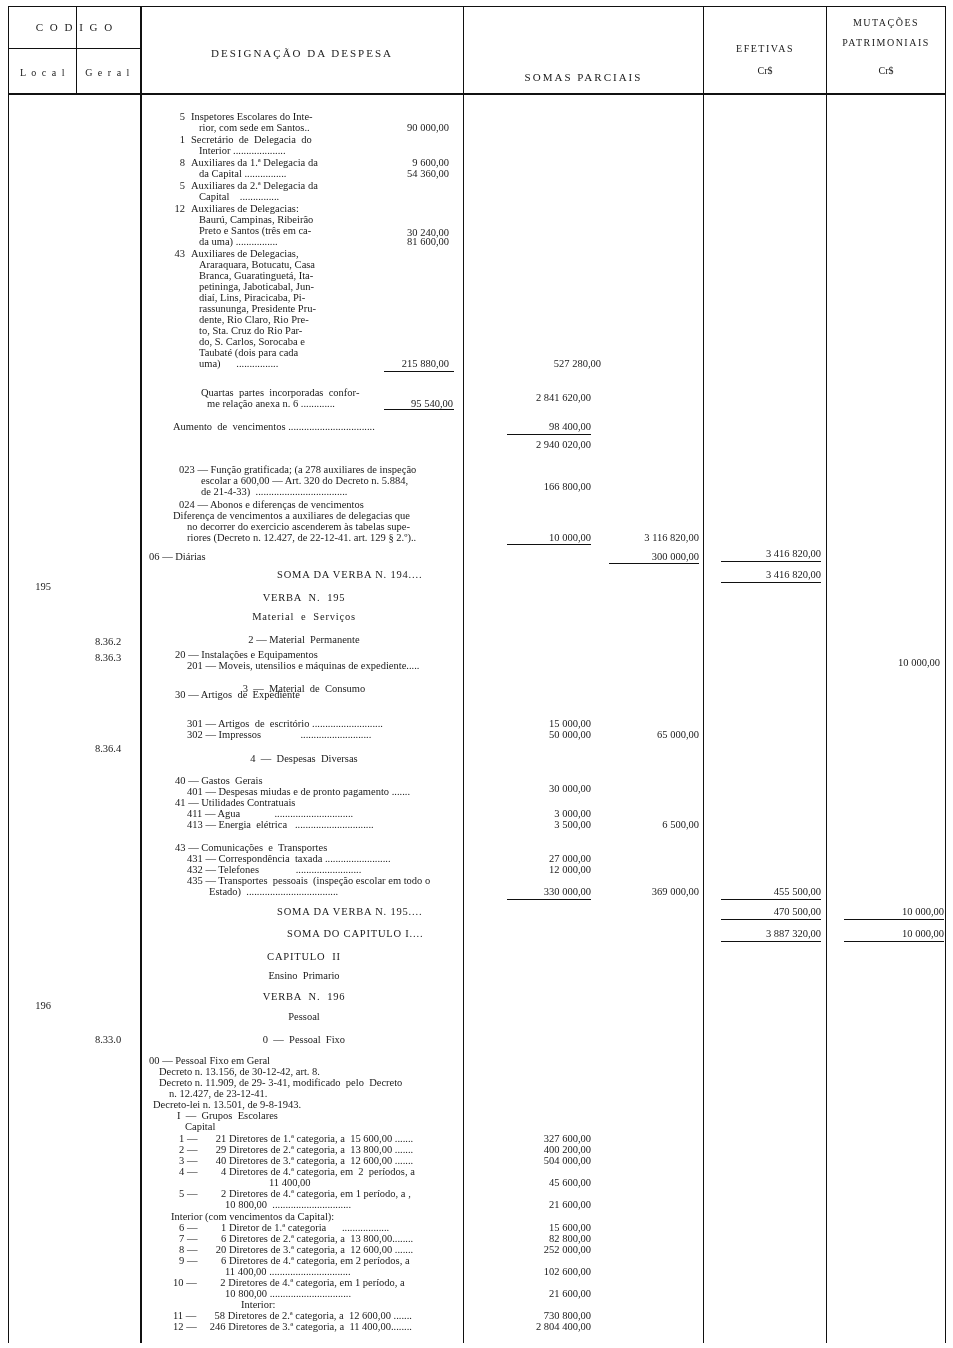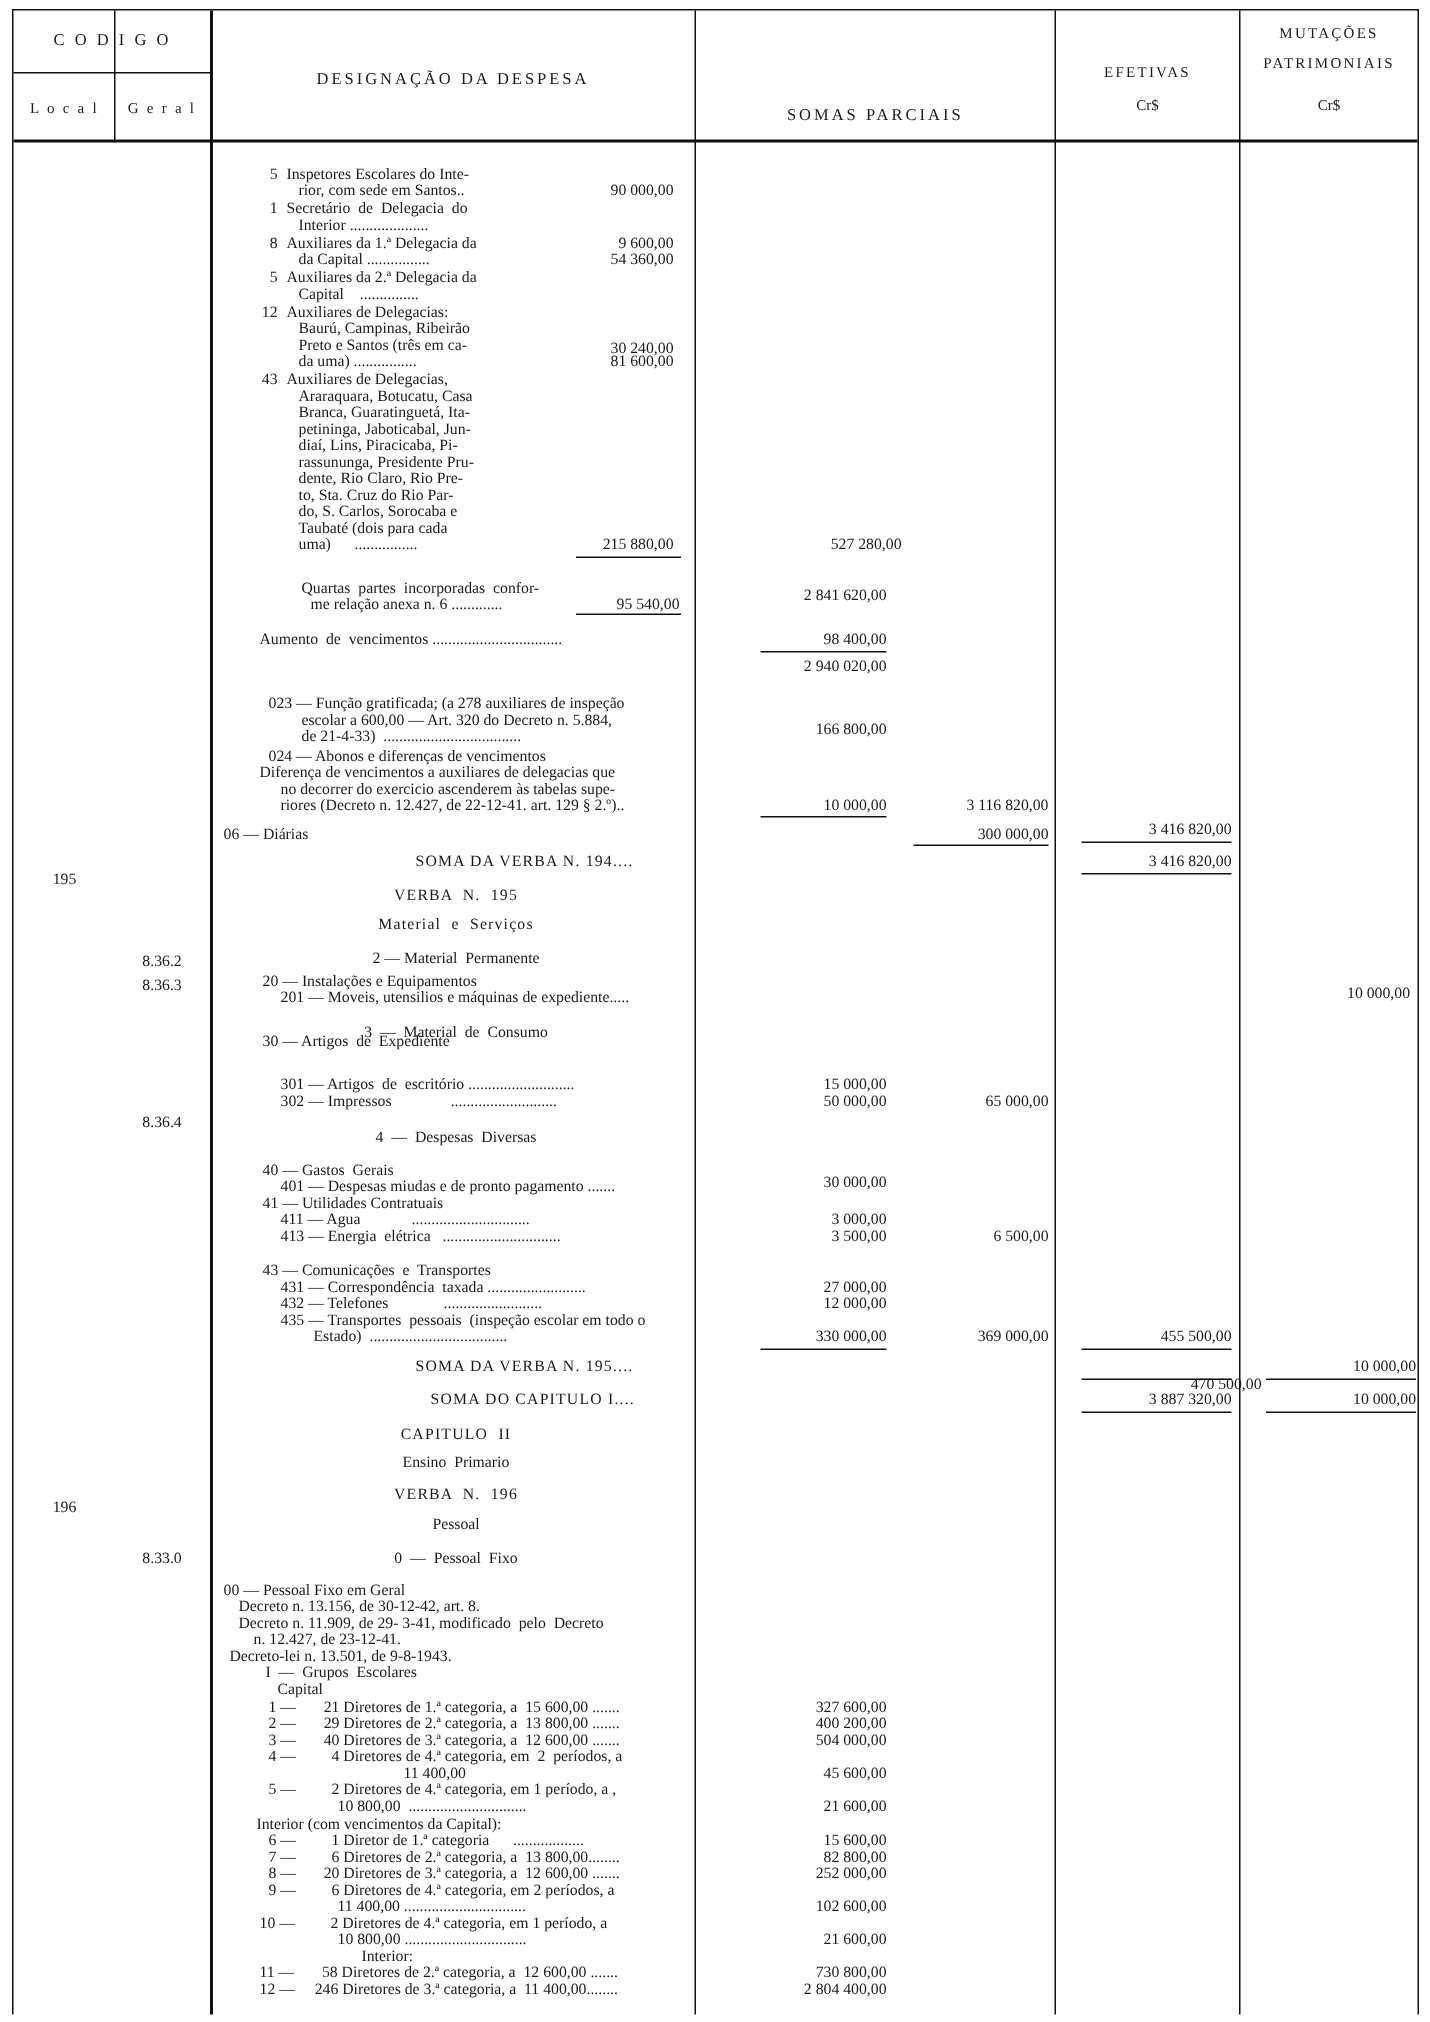--- a/index.html
+++ b/index.html
@@ -167,21 +167,21 @@
     <div class="num" style="left:470px;top:857px;width:112px;">12 000,00</div>
     <div class="cell" style="left:178px;top:868px;">435 — Transportes  pessoais  (inspeção escolar em todo o</div>
     <div class="cell" style="left:200px;top:879px;">Estado)  ...................................</div>
     <div class="num" style="left:470px;top:879px;width:112px;">330 000,00</div>
     <div class="num" style="left:590px;top:879px;width:100px;">369 000,00</div>
     <div class="num" style="left:700px;top:879px;width:112px;">455 500,00</div>
     <div class="ul" style="left:712px;top:892px;width:100px;"></div>
     <div class="ul" style="left:498px;top:892px;width:84px;"></div>
 
     <div class="cell sp" style="left:268px;top:899px;">SOMA DA VERBA N. 195....</div>
-    <div class="num" style="left:720px;top:899px;width:112px;margin-top:12px;">470 500,00</div>
+    <div class="num" style="left:700px;top:899px;width:112px;">470 500,00</div>
     <div class="num" style="left:823px;top:899px;width:112px;">10 000,00</div>
     <div class="ul" style="left:712px;top:912px;width:100px;"></div>
     <div class="ul" style="left:835px;top:912px;width:100px;"></div>
 
     <div class="cell sp" style="left:278px;top:921px;">SOMA DO CAPITULO I....</div>
     <div class="num" style="left:700px;top:921px;width:112px;">3 887 320,00</div>
     <div class="num" style="left:823px;top:921px;width:112px;">10 000,00</div>
     <div class="ul" style="left:712px;top:934px;width:100px;"></div>
     <div class="ul" style="left:835px;top:934px;width:100px;"></div>
 

